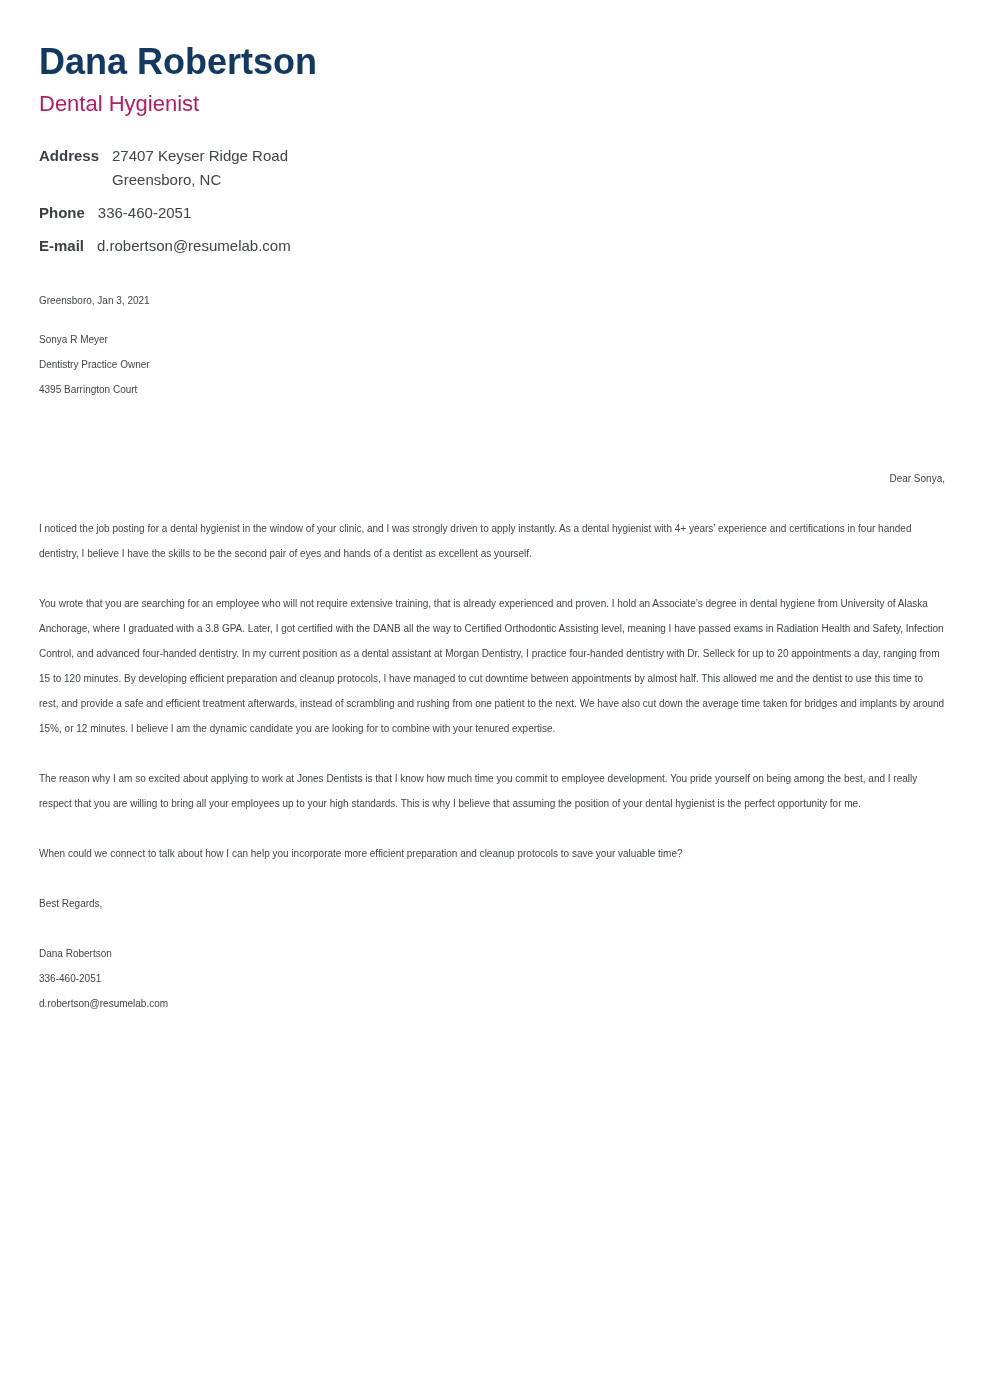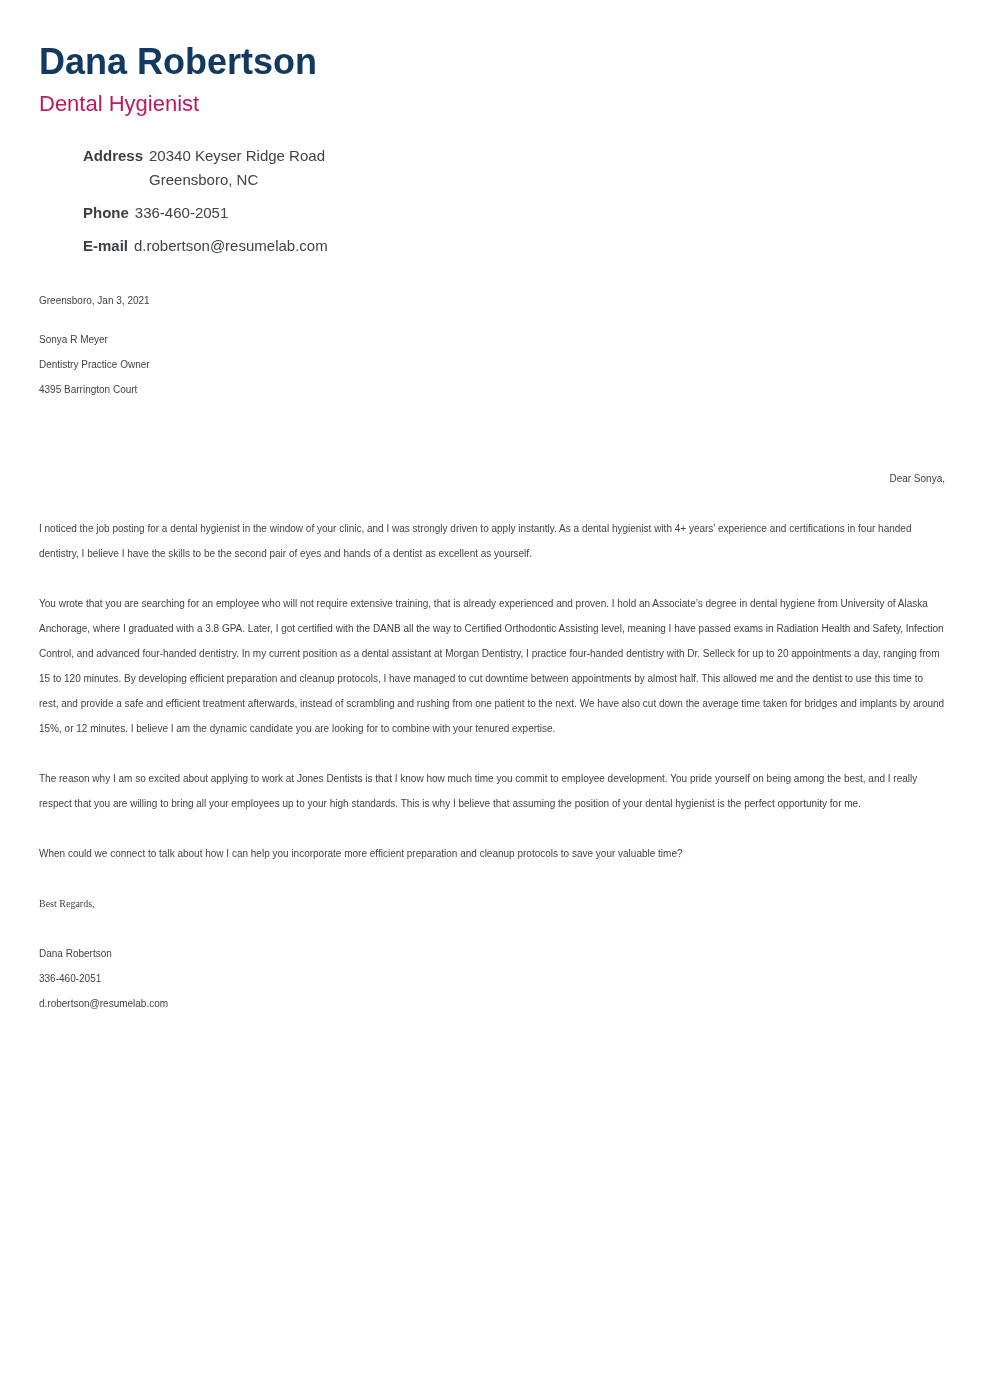--- a/index.html
+++ b/index.html
@@ -30,59 +30,58 @@
     line-height: 28px;
     margin: 6px 0 0 0;
   }
   .contact {
     margin-top: 26px;
     font-size: 15px;
     line-height: 24px;
   }
   .contact-row {
     display: flex;
-    gap: 6px;
+    gap: 13px;
     margin-bottom: 9px;
-    margin-left: 44px;
   }
   .contact-row:last-child { margin-bottom: 0; }
   .contact-label {
     font-weight: bold;
     color: #3a3f44;
     flex: 0 0 auto;
   }
   .contact-value { color: #3f4448; }
   .letter {
     font-size: 10px;
     line-height: 25px;
     max-width: 908px;
   }
   .date-line { margin-top: 30px; }
   .recipient { margin-top: 14px; }
   .salutation { margin-top: 64px; text-align: right; }
   .letter p.body-par { margin: 25px 0 0 0; }
-  .closing { margin-top: 25px; font-family: Liberation Serif, serif; }
+  .closing { margin-top: 25px; }
   .signature { margin-top: 25px; }
   .ps-line { margin-top: 25px; }
 </style>
 </head>
 <body>
 
 <div class="page">
 
   <header>
     <h1 class="person-name">Dana Robertson</h1>
     <div class="person-title">Dental Hygienist</div>
   </header>
 
   <section class="contact">
     <div class="contact-row">
       <span class="contact-label">Address</span>
       <span class="contact-value">
-        <div>20340 Keyser Ridge Road</div>
+        <div>27407 Keyser Ridge Road</div>
         <div>Greensboro, NC</div>
       </span>
     </div>
     <div class="contact-row">
       <span class="contact-label">Phone</span>
       <span class="contact-value">336-460-2051</span>
     </div>
     <div class="contact-row">
       <span class="contact-label">E-mail</span>
       <span class="contact-value">d.robertson@resumelab.com</span>

